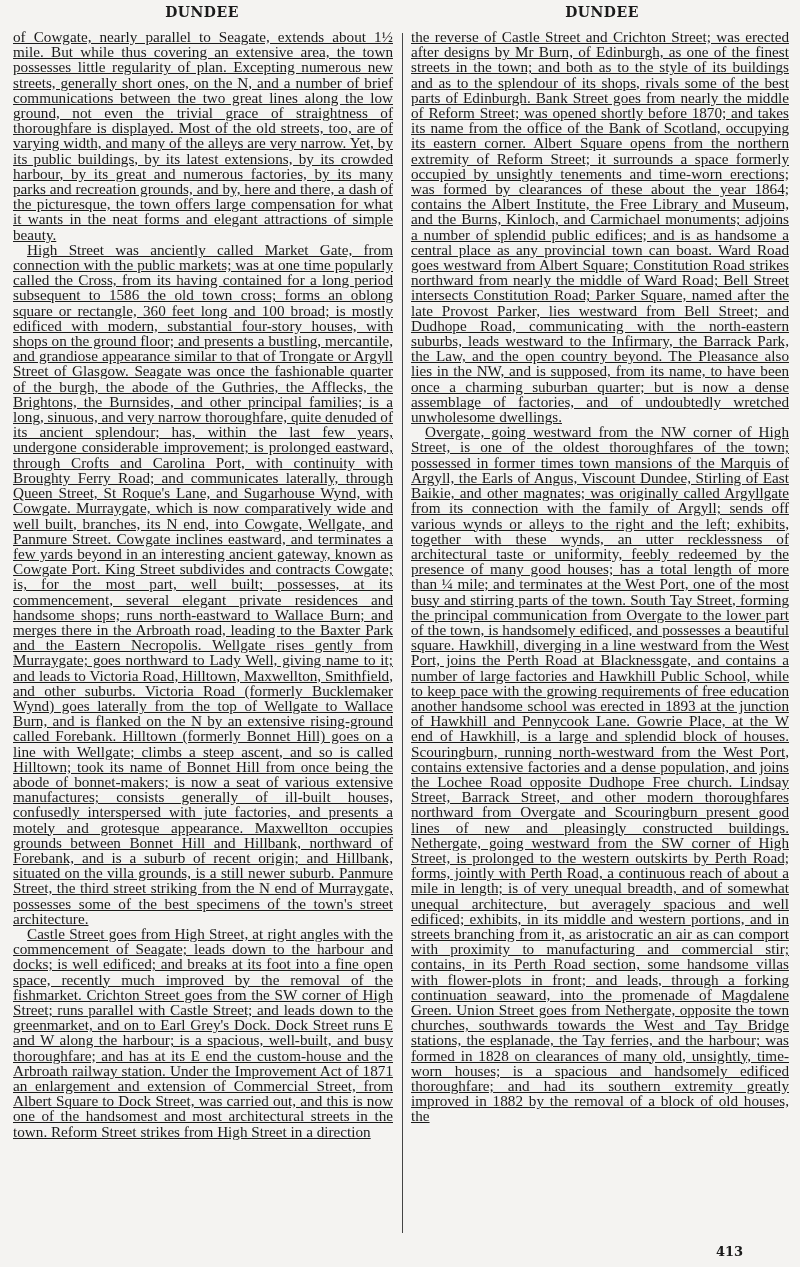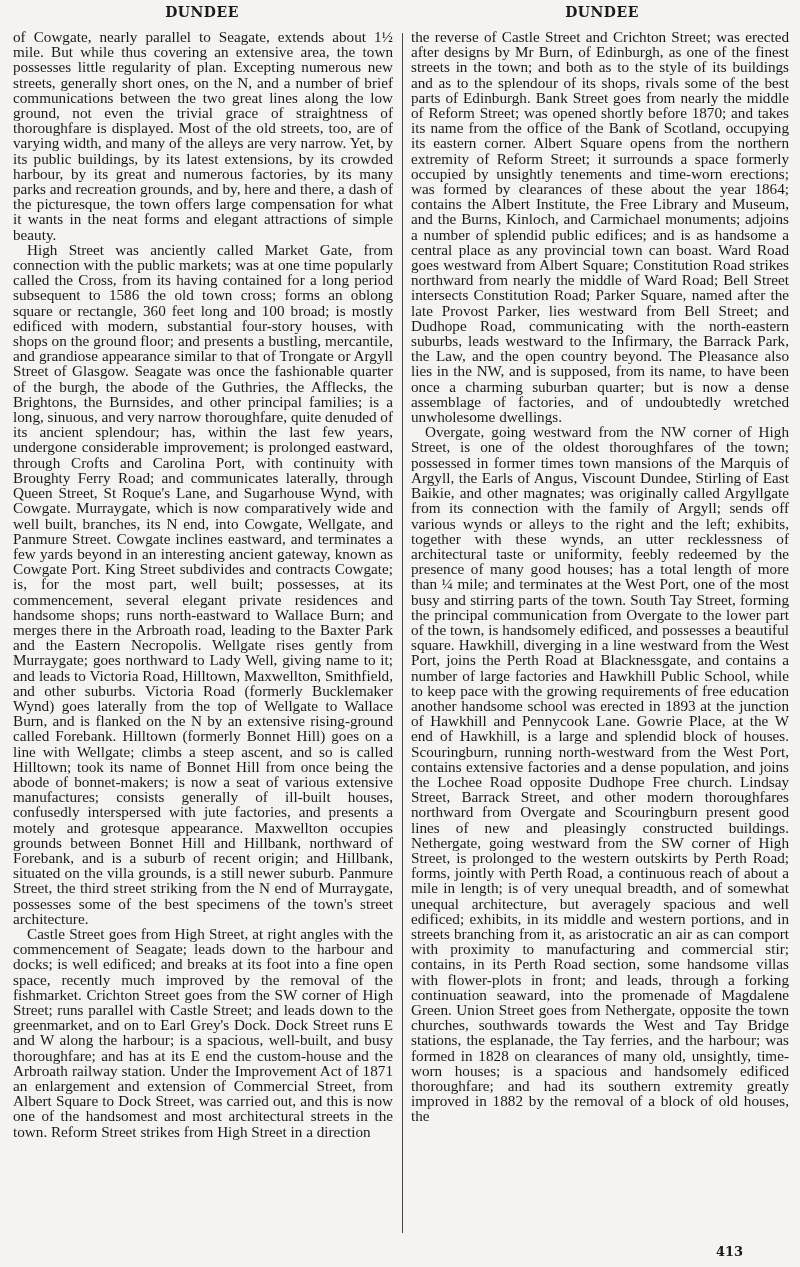--- a/index.html
+++ b/index.html
@@ -12,21 +12,21 @@
   .rh-left { left: 12px; }
   .rh-right { left: 412px; }
   .col {
     position: absolute; top: 29px; width: 380px;
     font-family: "Liberation Serif", serif; font-size: 15.2px; line-height: 15.2px;
     text-align: justify; hyphens: none;
   }
   .col-left { left: 13px; }
   .col-right { left: 411px; width: 378px; }
   .divider { position: absolute; left: 402px; top: 33px; width: 1px; height: 1200px; background: #444; }
-  .col p { margin: 0; text-indent: 14px; }
+  .col p { margin: 0; text-indent: 14px; text-decoration: underline; }
   .col p.cont { text-indent: 0; }
   .folio {
     position: absolute; left: 716px; top: 1244px; width: 60px; 
     font-family: "DejaVu Serif", serif; font-weight: bold; font-size: 13px;
   }
 </style>
 </head>
 <body>
 
 <div class="page">

